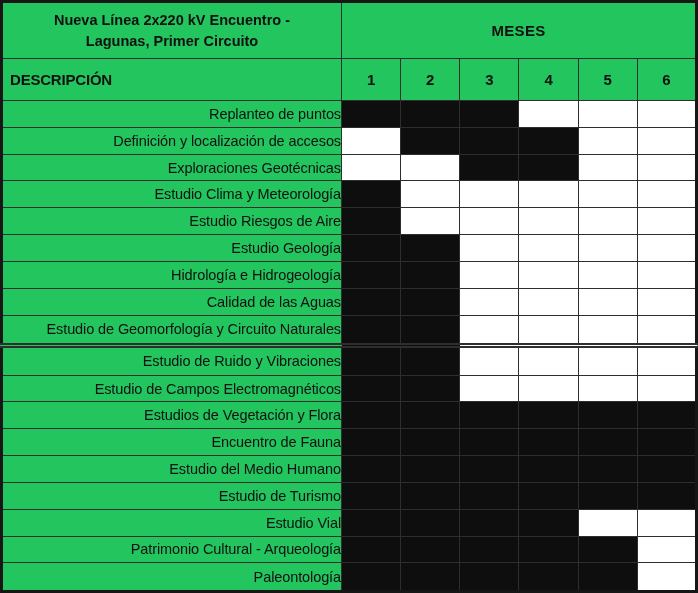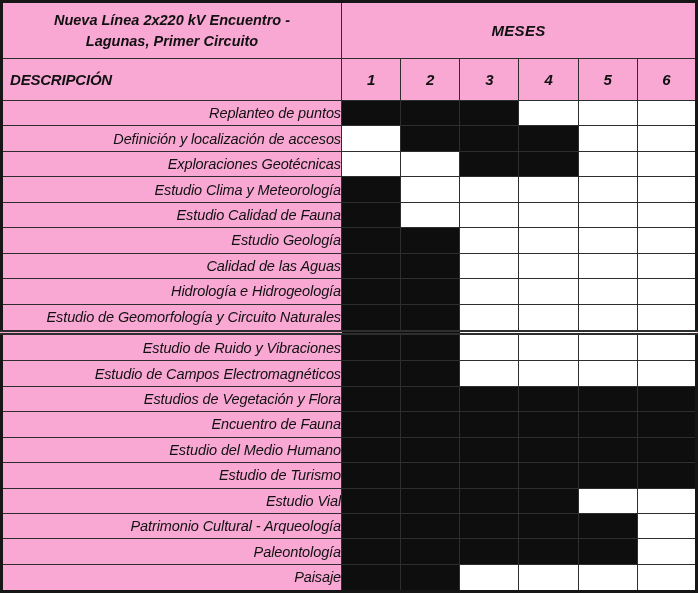--- a/index.html
+++ b/index.html
@@ -1,23 +1,22 @@
 <!DOCTYPE html>
 <html><head>
 <meta charset="utf-8">
 <style>
   html, body { margin: 0; padding: 0; background: #ffffff; }
   .sheet {
     width: 698px;
     height: 593px;
     box-sizing: border-box;
-    background: #f9a8d4;
+    background: #22c55e;
     font-family: "Liberation Sans", "DejaVu Sans", sans-serif;
     color: #111;
-    font-style: italic;
   }
   table.schedule {
     width: 698px;
     height: 593px;
     border-collapse: collapse;
     table-layout: fixed;
     border: 3px solid #161616;
   }
   col.desc-col { width: 340px; }
   th, td {
@@ -130,48 +129,48 @@
         <tr>
     <td class="label-cell">Estudio Clima y Meteorología</td>
   <td class="month-cell filled"></td>
           <td class="month-cell"></td>
           <td class="month-cell"></td>
           <td class="month-cell"></td>
           <td class="month-cell"></td>
           <td class="month-cell"></td>
         </tr>
         <tr>
-    <td class="label-cell">Estudio Calidad de Fauna</td>
+    <td class="label-cell">Estudio Riesgos de Aire</td>
   <td class="month-cell filled"></td>
           <td class="month-cell"></td>
           <td class="month-cell"></td>
           <td class="month-cell"></td>
           <td class="month-cell"></td>
           <td class="month-cell"></td>
         </tr>
         <tr>
     <td class="label-cell">Estudio Geología</td>
   <td class="month-cell filled"></td>
           <td class="month-cell filled"></td>
           <td class="month-cell"></td>
           <td class="month-cell"></td>
           <td class="month-cell"></td>
           <td class="month-cell"></td>
         </tr>
         <tr>
+    <td class="label-cell">Hidrología e Hidrogeología</td>
+  <td class="month-cell filled"></td>
+          <td class="month-cell filled"></td>
+          <td class="month-cell"></td>
+          <td class="month-cell"></td>
+          <td class="month-cell"></td>
+          <td class="month-cell"></td>
+        </tr>
+        <tr>
     <td class="label-cell">Calidad de las Aguas</td>
-  <td class="month-cell filled"></td>
-          <td class="month-cell filled"></td>
-          <td class="month-cell"></td>
-          <td class="month-cell"></td>
-          <td class="month-cell"></td>
-          <td class="month-cell"></td>
-        </tr>
-        <tr>
-    <td class="label-cell">Hidrología e Hidrogeología</td>
   <td class="month-cell filled"></td>
           <td class="month-cell filled"></td>
           <td class="month-cell"></td>
           <td class="month-cell"></td>
           <td class="month-cell"></td>
           <td class="month-cell"></td>
         </tr>
         <tr>
     <td class="label-cell">Estudio de Geomorfología y Circuito Naturales</td>
   <td class="month-cell filled"></td>
@@ -253,26 +252,17 @@
           <td class="month-cell filled"></td>
           <td class="month-cell"></td>
         </tr>
         <tr>
     <td class="label-cell">Paleontología</td>
   <td class="month-cell filled"></td>
           <td class="month-cell filled"></td>
           <td class="month-cell filled"></td>
           <td class="month-cell filled"></td>
           <td class="month-cell filled"></td>
-          <td class="month-cell"></td>
-        </tr>
-        <tr>
-    <td class="label-cell">Paisaje</td>
-  <td class="month-cell filled"></td>
-          <td class="month-cell filled"></td>
-          <td class="month-cell"></td>
-          <td class="month-cell"></td>
-          <td class="month-cell"></td>
           <td class="month-cell"></td>
         </tr>
       </tbody>
   </table>
 </div>
 
 </body></html>

